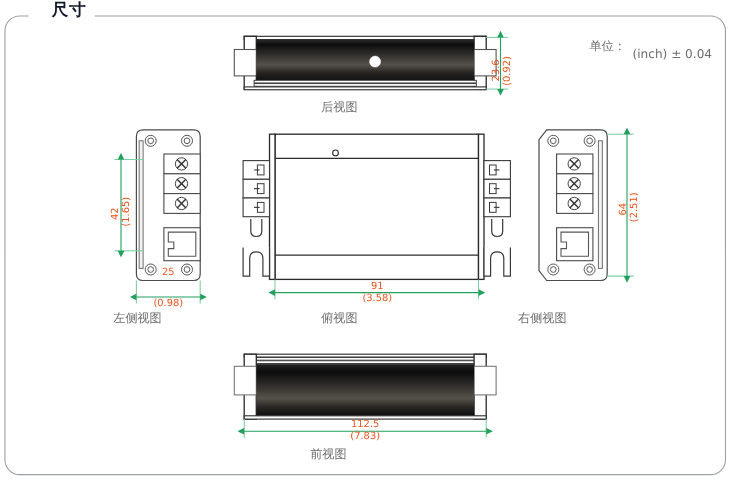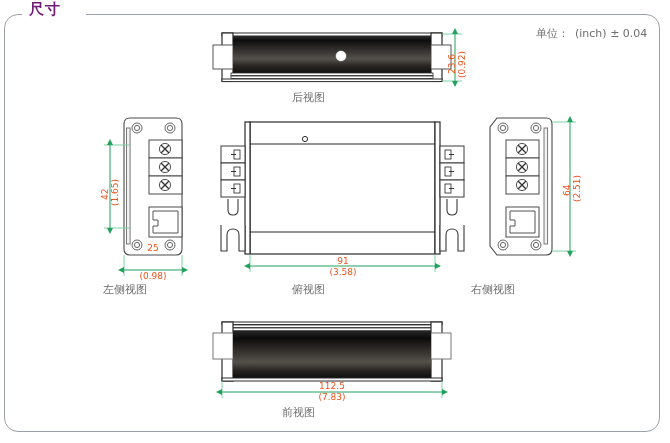--- a/index.html
+++ b/index.html
@@ -16,24 +16,24 @@
   .frame{
     position:absolute;
     left:4px;top:14px;
     width:656px;height:418px;
     border:1px solid #9aa0a6;
     border-radius:14px;
     box-sizing:border-box;
   }
   .legend{
     position:absolute;
-    left:22px;top:0px;
+    left:40px;top:0px;
     background:#ffffff;
     padding:0 7px;
-    color:#701a75;
+    color:#0f172a;
     font-weight:bold;
     font-size:15px;
     line-height:18px;
     letter-spacing:1px;
     white-space:nowrap;
   }
   .legend-mask{
     position:absolute;
     left:26px;top:10px;
     width:60px;height:9px;
@@ -46,21 +46,21 @@
     left:536px;top:26px;
     color:#6d6d6d;
     font-size:11px;
     display:flex;
     align-items:center;
     white-space:nowrap;
   }
   .units .ulabel{margin-right:3px;font-size:11px;}
   .units .frac{display:inline-block;text-align:center;line-height:14px;}
   .units .frac .num{border-bottom:1px solid #8a8a8a;padding:0 3px 1px 3px;display:block;}
-  .units .frac .den{padding:1px 3px 0 3px;display:block;}
+  .units .frac .den{padding:1px 3px 0 3px;display:block;margin-top:16px;}
 
   
   .caption{
     position:absolute;
     color:#6d6d6d;
     font-size:11px;
     text-align:left;
     white-space:nowrap;
   }
 

